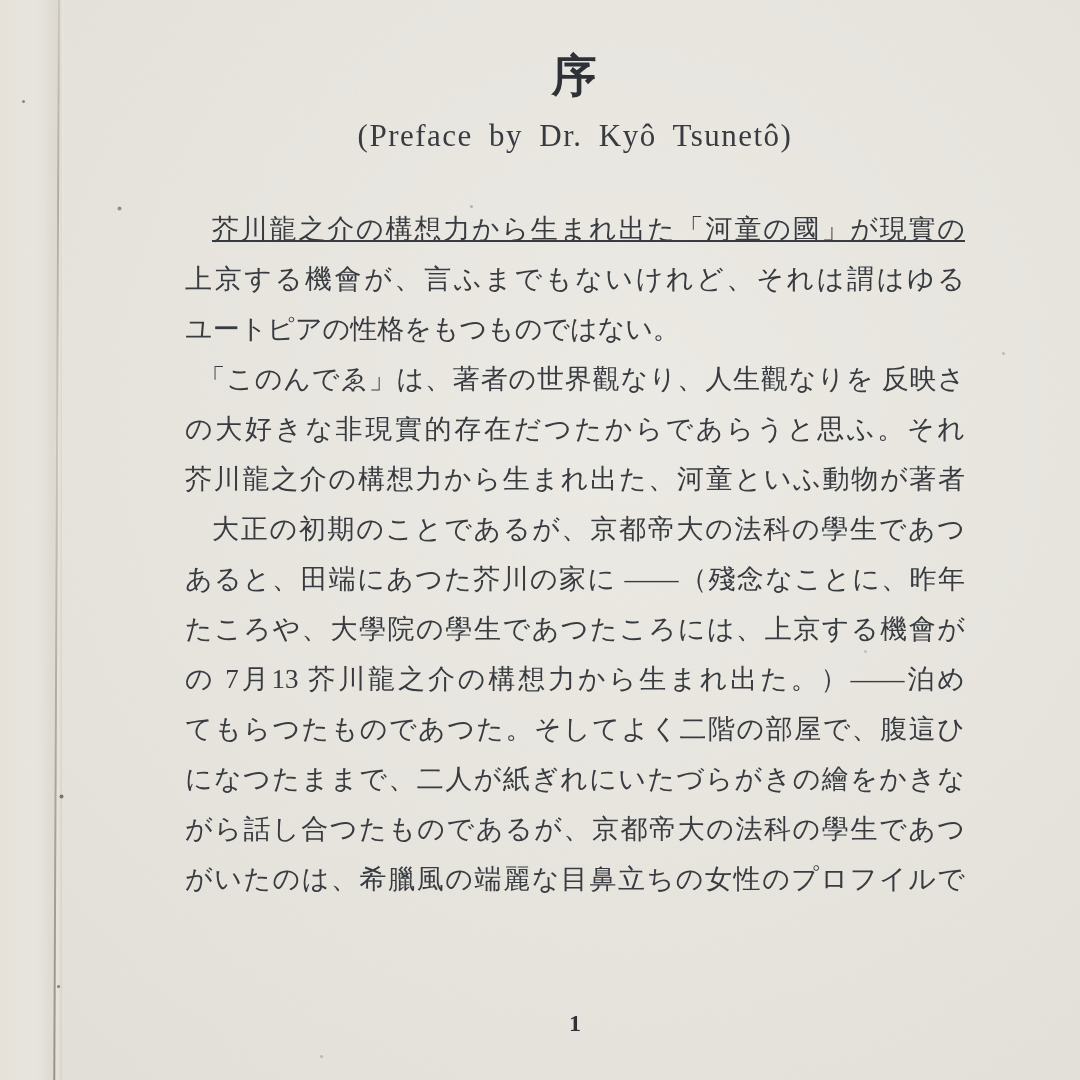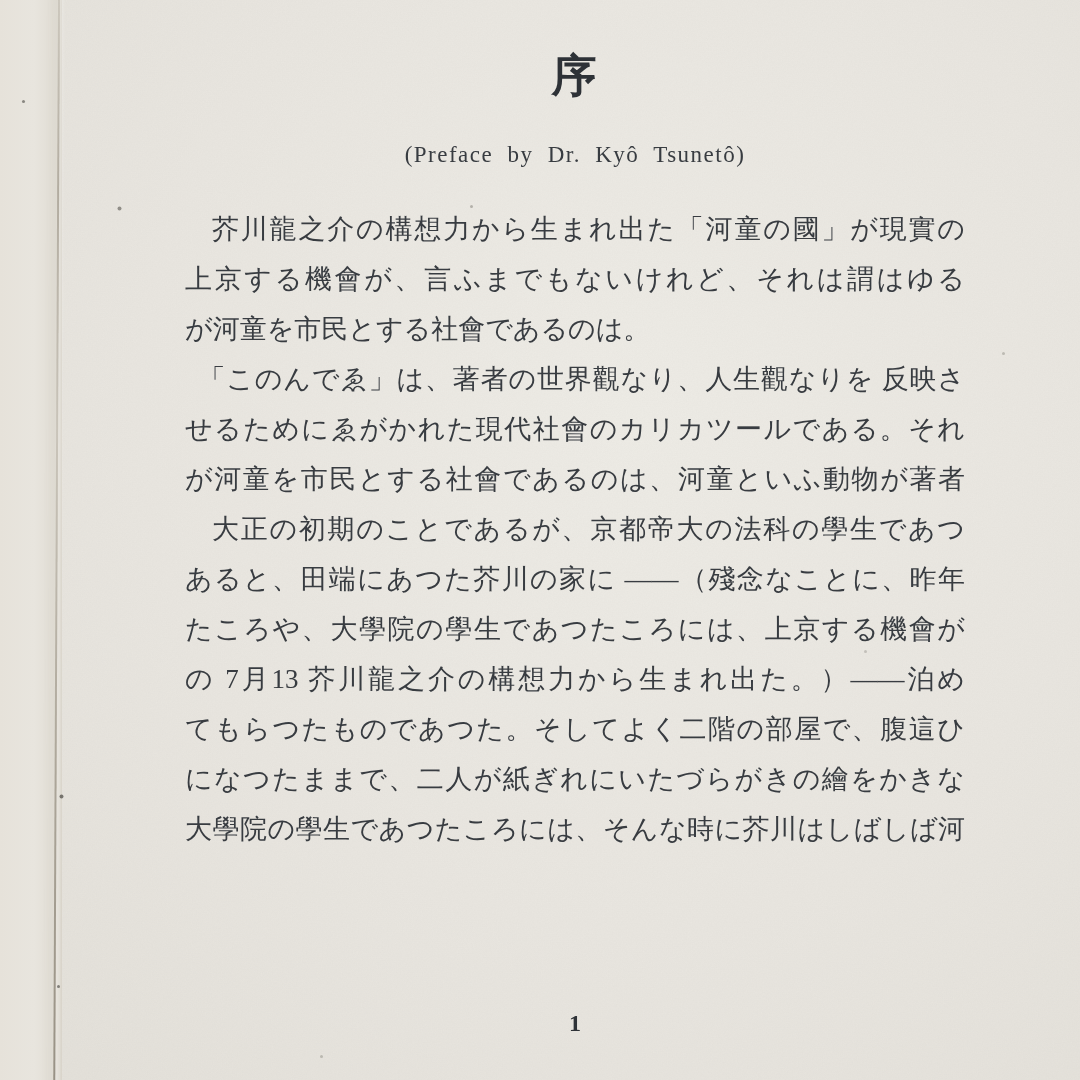--- a/index.html
+++ b/index.html
@@ -62,25 +62,24 @@
     margin: 0;
     text-align: center;
     font-size: 45px; font-weight: 700;
     letter-spacing: 2px;
     color: #2e3237;
   }
   .subtitle {
     position: absolute; top: 118px; left: 185px;
     width: 780px;
     text-align: center;
-    font-size: 23px;
+    font-size: 31px;
     letter-spacing: 1.5px;
     word-spacing: 7px;
     color: #383c41;
-    margin-top: 24px;
   }
   .body-text {
     position: absolute; top: 204px; left: 185px;
     width: 780px;
     font-size: 27px;
     color: #383c41;
     text-align: left;
   }
   .body-text .line {
     height: 50px; line-height: 50px;
@@ -116,30 +115,31 @@
 
   <div class="edge-shade"></div>
   <div class="crease"></div>
   <div class="specks"></div>
 
   <h1 class="title">序</h1>
 
   <div class="subtitle">(Preface by Dr. Kyô Tsunetô)</div>
 
   <div class="body-text">
-      <div class="line fill" style="text-indent: 1em;">芥川龍之介の構想力から生まれ出た「河童の國」が現實の</div>
+      <div class="line fill" style="text-indent: 1em; text-decoration: underline;">芥川龍之介の構想力から生まれ出た「河童の國」が現實の</div>
       <div class="line fill">上京する機會が、言ふまでもないけれど、それは謂はゆる</div>
-      <div class="line">が河童を市民とする社會であるのは。</div>
+      <div class="line">ユートピアの性格をもつものではない。</div>
       <div class="line fill" style="text-indent: 0.5em;">「このんでゑ」は、著者の世界觀なり、人生觀なりを 反映さ</div>
-      <div class="line fill">せるためにゑがかれた現代社會のカリカツールである。それ</div>
-      <div class="line fill">が河童を市民とする社會であるのは、河童といふ動物が著者</div>
+      <div class="line fill">の大好きな非現實的存在だつたからであらうと思ふ。それ</div>
+      <div class="line fill">芥川龍之介の構想力から生まれ出た、河童といふ動物が著者</div>
       <div class="line fill" style="text-indent: 1em;">大正の初期のことであるが、京都帝大の法科の學生であつ</div>
       <div class="line fill">あると、田端にあつた芥川の家に ——（殘念なことに、昨年</div>
       <div class="line fill">たころや、大學院の學生であつたころには、上京する機會が</div>
       <div class="line fill">の 7月13 芥川龍之介の構想力から生まれ出た。）——泊め</div>
       <div class="line fill">てもらつたものであつた。そしてよく二階の部屋で、腹這ひ</div>
       <div class="line fill">になつたままで、二人が紙ぎれにいたづらがきの繪をかきな</div>
-      <div class="line fill">大學院の學生であつたころには、そんな時に芥川はしばしば河</div>
+      <div class="line fill">がら話し合つたものであるが、京都帝大の法科の學生であつ</div>
+      <div class="line fill">がいたのは、希臘風の端麗な目鼻立ちの女性のプロフイルで</div>
     </div>
 
   <div class="page-number">1</div>
 
 </div>
 
 </body></html>

